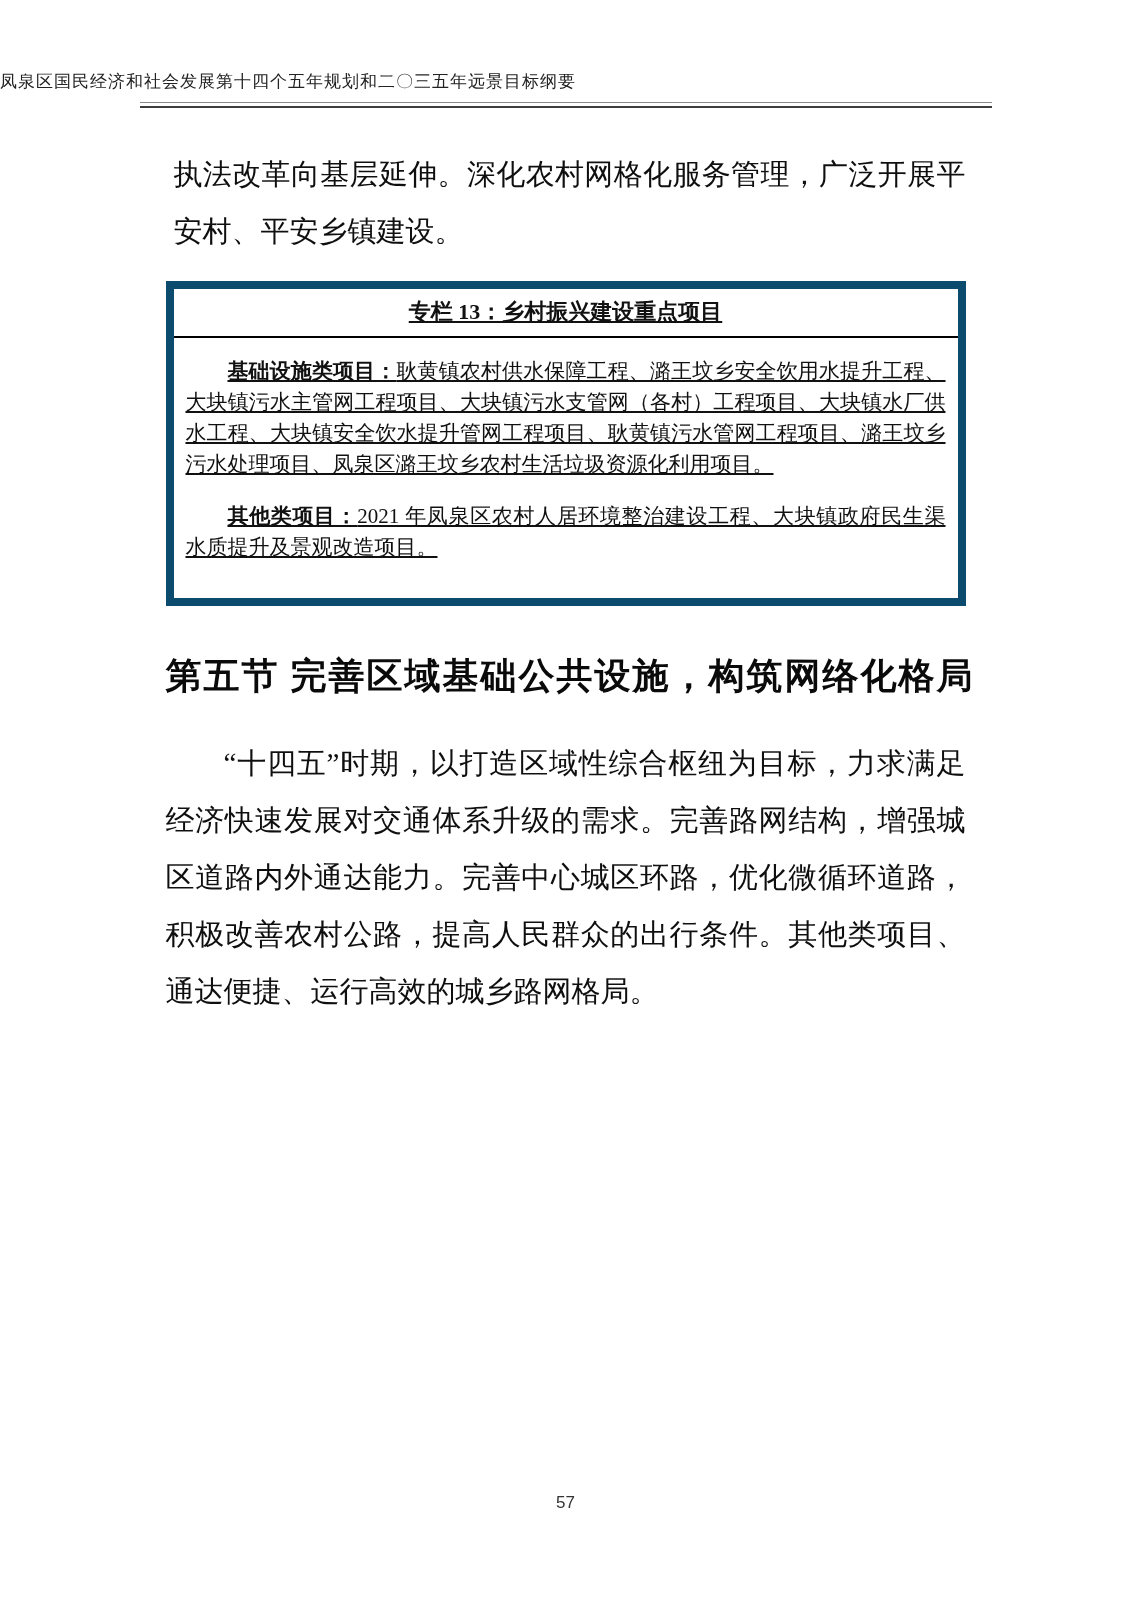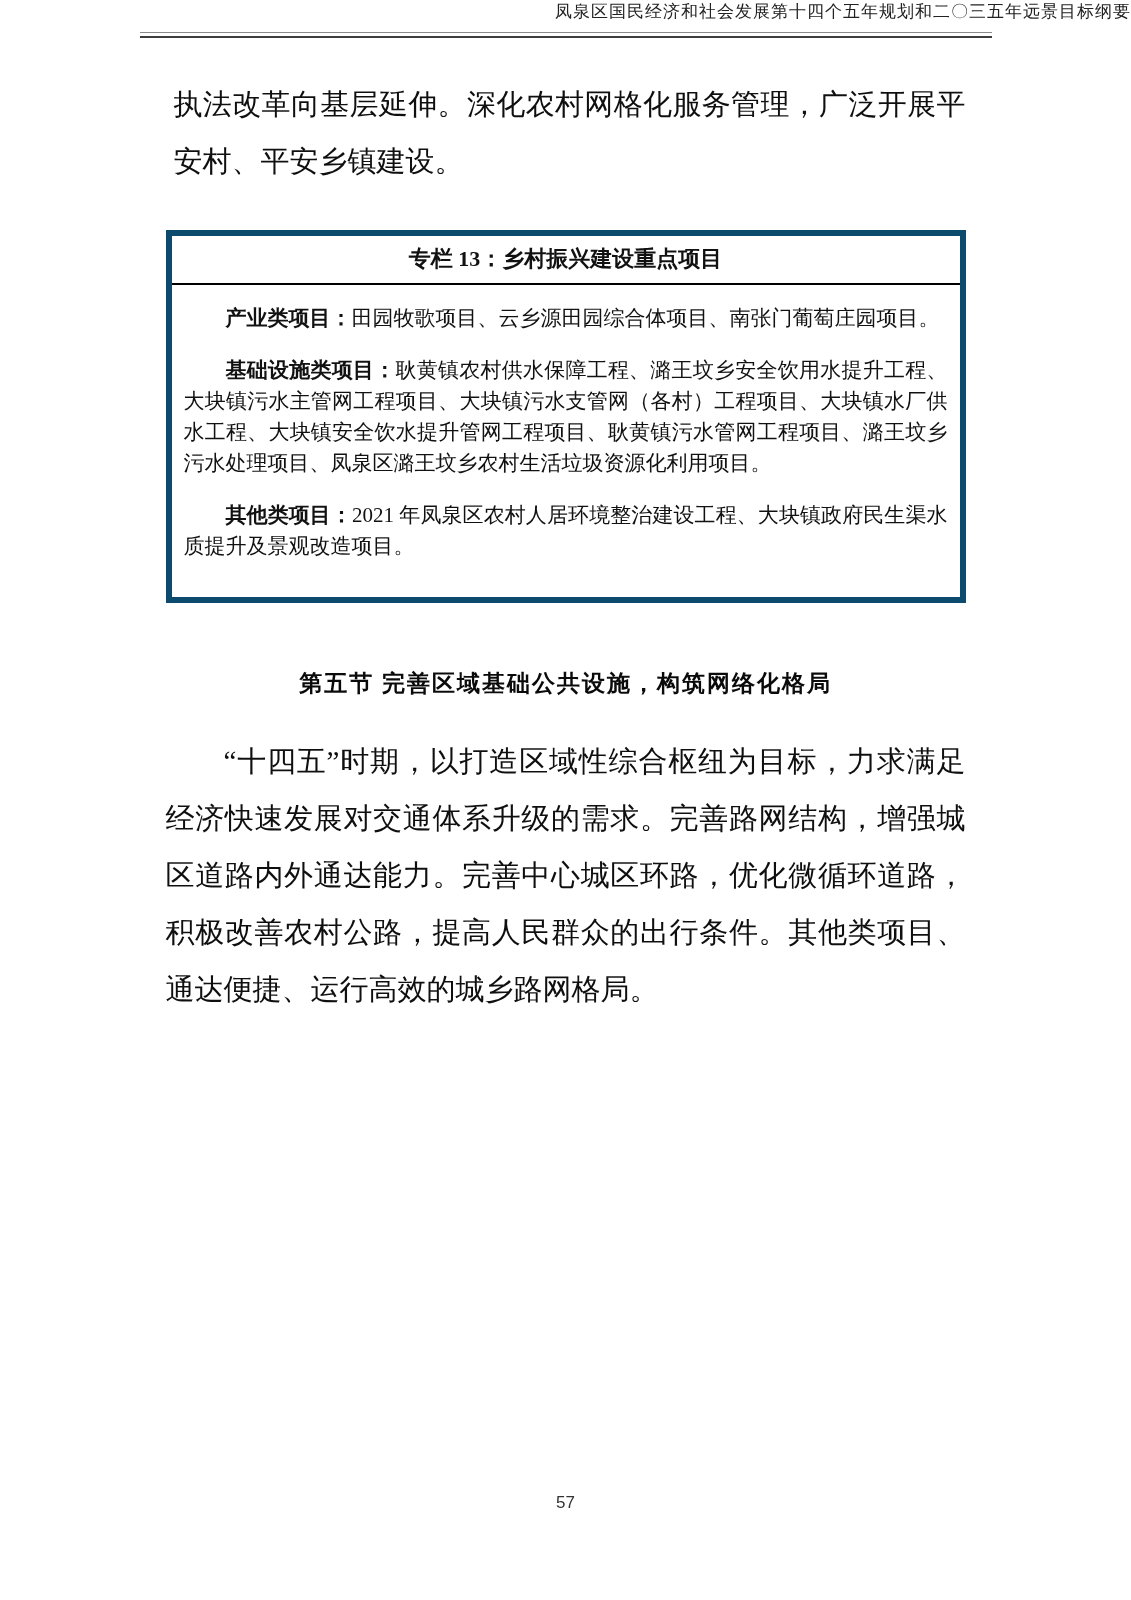--- a/index.html
+++ b/index.html
@@ -9,21 +9,22 @@
   }
   body {
     width: 1131px;
     height: 1600px;
     overflow: hidden;
     position: relative;
     font-family: "Liberation Serif", "DejaVu Serif", serif;
     color: #111111;
   }
   .page-header {
-    text-align: right;
+    padding-top: 70px;
+    text-align: left;
     font-size: 17px;
     letter-spacing: 1px;
     color: #222222;
   }
   .header-rule {
     width: 852px;
     margin: 9px auto 0 auto;
     height: 3px;
     border-top: 1px solid #8a8a8a;
     border-bottom: 2px solid #3d3d3d;
@@ -41,22 +42,23 @@
     color: #0f0f0f;
   }
   .para.indent { text-indent: 2em; }
   .para-1 { margin-top: 38px; margin-left: 8px; }
   .para-2 { margin-top: 50px; }
   .para-3 { margin-top: 34px; }
   .para-4 { margin-top: 34px; }
   .bold-lead { font-weight: bold; }
 
   .project-box {
-    margin-top: 40px;
-    border: 6px solid #0c4a6e;
+    margin-top: 21px;
+    border: 8px solid #0c4a6e;
+    text-decoration: underline;
   }
   .project-box-title {
     text-align: center;
     font-weight: bold;
     font-size: 22px;
     padding: 8px 0 9px 0;
     border-bottom: 2px solid #000000;
   }
   .project-box-body {
     padding: 6px 12px 14px 12px;
@@ -65,24 +67,24 @@
     font-size: 21px;
     line-height: 31px;
     text-align: justify;
     text-justify: inter-character;
     text-indent: 2em;
     margin-top: 12px;
   }
   .box-section .section-label { font-weight: bold; }
 
   .section-heading {
-    margin-top: 65px;
+    margin-top: 46px;
     text-align: center;
     font-weight: bold;
-    font-size: 23px;
+    font-size: 36px;
     letter-spacing: 2px;
     color: #0a0a0a;
     white-space: nowrap;
   }
 
   .page-number {
     position: absolute;
     bottom: 87px;
     left: 0;
     width: 100%;
@@ -99,23 +101,20 @@
 <div class="header-rule"></div>
 
 <div class="content">
 
   <p class="para para-1">执法改革向基层延伸。深化农村网格化服务管理，广泛开展平安村、平安乡镇建设。</p>
 
   <div class="project-box">
     <div class="project-box-title">专栏 13：乡村振兴建设重点项目</div>
     <div class="project-box-body">
       <p class="box-section">
-        <span class="section-label">产业类项目：</span><span>田园牧歌项目、云乡源田园综合体项目、南张门葡萄庄园项目。</span>
-      </p>
-      <p class="box-section">
         <span class="section-label">基础设施类项目：</span><span>耿黄镇农村供水保障工程、潞王坟乡安全饮用水提升工程、大块镇污水主管网工程项目、大块镇污水支管网（各村）工程项目、大块镇水厂供水工程、大块镇安全饮水提升管网工程项目、耿黄镇污水管网工程项目、潞王坟乡污水处理项目、凤泉区潞王坟乡农村生活垃圾资源化利用项目。</span>
       </p>
       <p class="box-section">
         <span class="section-label">其他类项目：</span><span>2021 年凤泉区农村人居环境整治建设工程、大块镇政府民生渠水质提升及景观改造项目。</span>
       </p>
     </div>
   </div>
 
   <h2 class="section-heading">第五节 完善区域基础公共设施，构筑网络化格局</h2>
 

